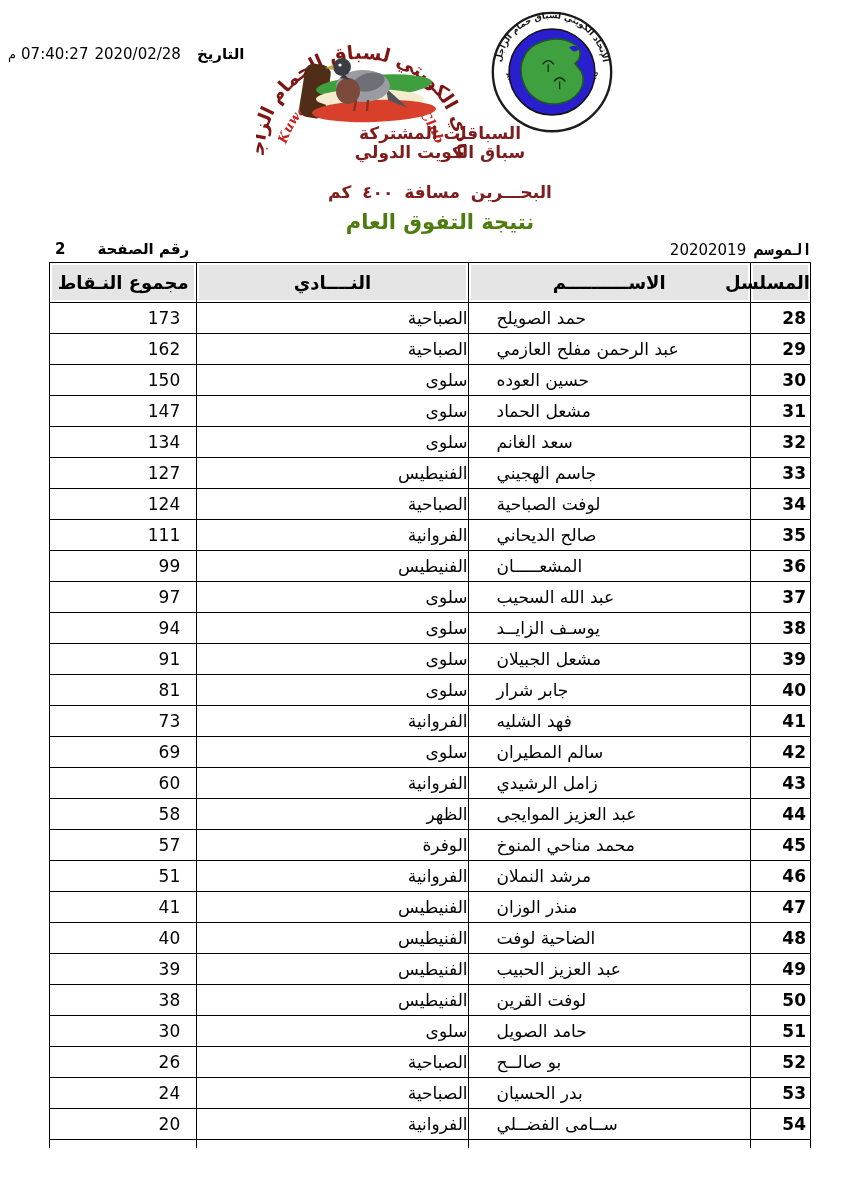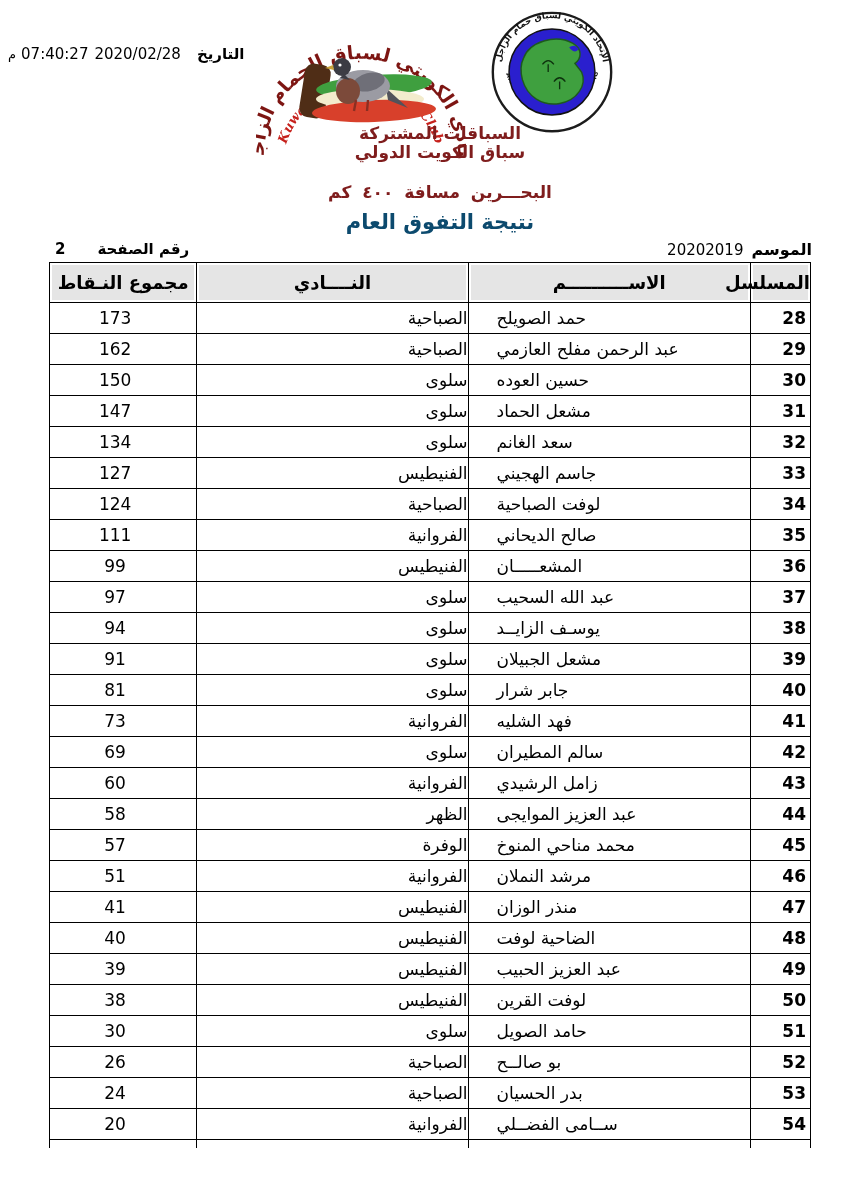--- a/index.html
+++ b/index.html
@@ -29,29 +29,29 @@
   .club-logo { position: absolute; top: 4px; left: 256px; }
   .fed-logo  { position: absolute; top: 9px; left: 489px; }
 
   
   .cline {
     position: absolute; left: 440px; transform: translateX(-50%);
     white-space: nowrap; text-align: center; font-weight: bold;
   }
   .red1 { top: 123px; } .red2 { top: 142px; } .red3 { top: 182px; word-spacing: 5px; }
   .redline { color: #7f1d1d; font-size: 17px; }
-  .report-title { top: 210px; font-size: 21px; color: #0c4a6e; }
+  .report-title { top: 210px; font-size: 21px; color: #4d7c0f; }
 
   
   .season-line {
     position: absolute; top: 240px; right: 36px;
     display: flex; direction: rtl; align-items: baseline; gap: 8px;
     font-size: 15px; white-space: nowrap;
   }
-  .season-line .lbl { font-weight: bold; font-size: 16px; }
+  .season-line .lbl { font-weight: bold; font-size: 16px; font-family: Liberation Mono, monospace; }
   .page-line {
     position: absolute; top: 240px; left: 55px;
     display: flex; direction: rtl; align-items: baseline; gap: 32px;
     font-size: 15px; font-weight: bold; white-space: nowrap;
   }
 
   
   .table-wrap {
     position: absolute; top: 262px; left: 47px;
     width: 764px; height: 886px; overflow: hidden;
@@ -72,21 +72,21 @@
     border: 1px solid #000;
     height: 31px;
     font-size: 17px;
     vertical-align: middle;
     overflow: hidden; white-space: nowrap;
     background: #fff;
   }
   td.c-serial { font-weight: bold; font-size: 18px; text-align: right; padding-right: 4px; font-family: "DejaVu Sans", sans-serif; }
   td.c-name   { text-align: left; padding-right: 10px; padding-left: 28px; }
   td.c-club   { text-align: right; }
-  td.c-points { text-align: center; padding-right: 16px; font-size: 18px; }
+  td.c-points { text-align: right; padding-right: 16px; font-size: 18px; }
   tr.partial td { height: 20px; }
 </style>
 </head>
 <body>
 
 <div class="date-line">
   <span class="lbl">التاريخ</span>
   <span class="dv" dir="ltr">2020/02/28</span>
   <span class="tv" dir="ltr">07:40:27</span>
   <span class="mer">م</span>

